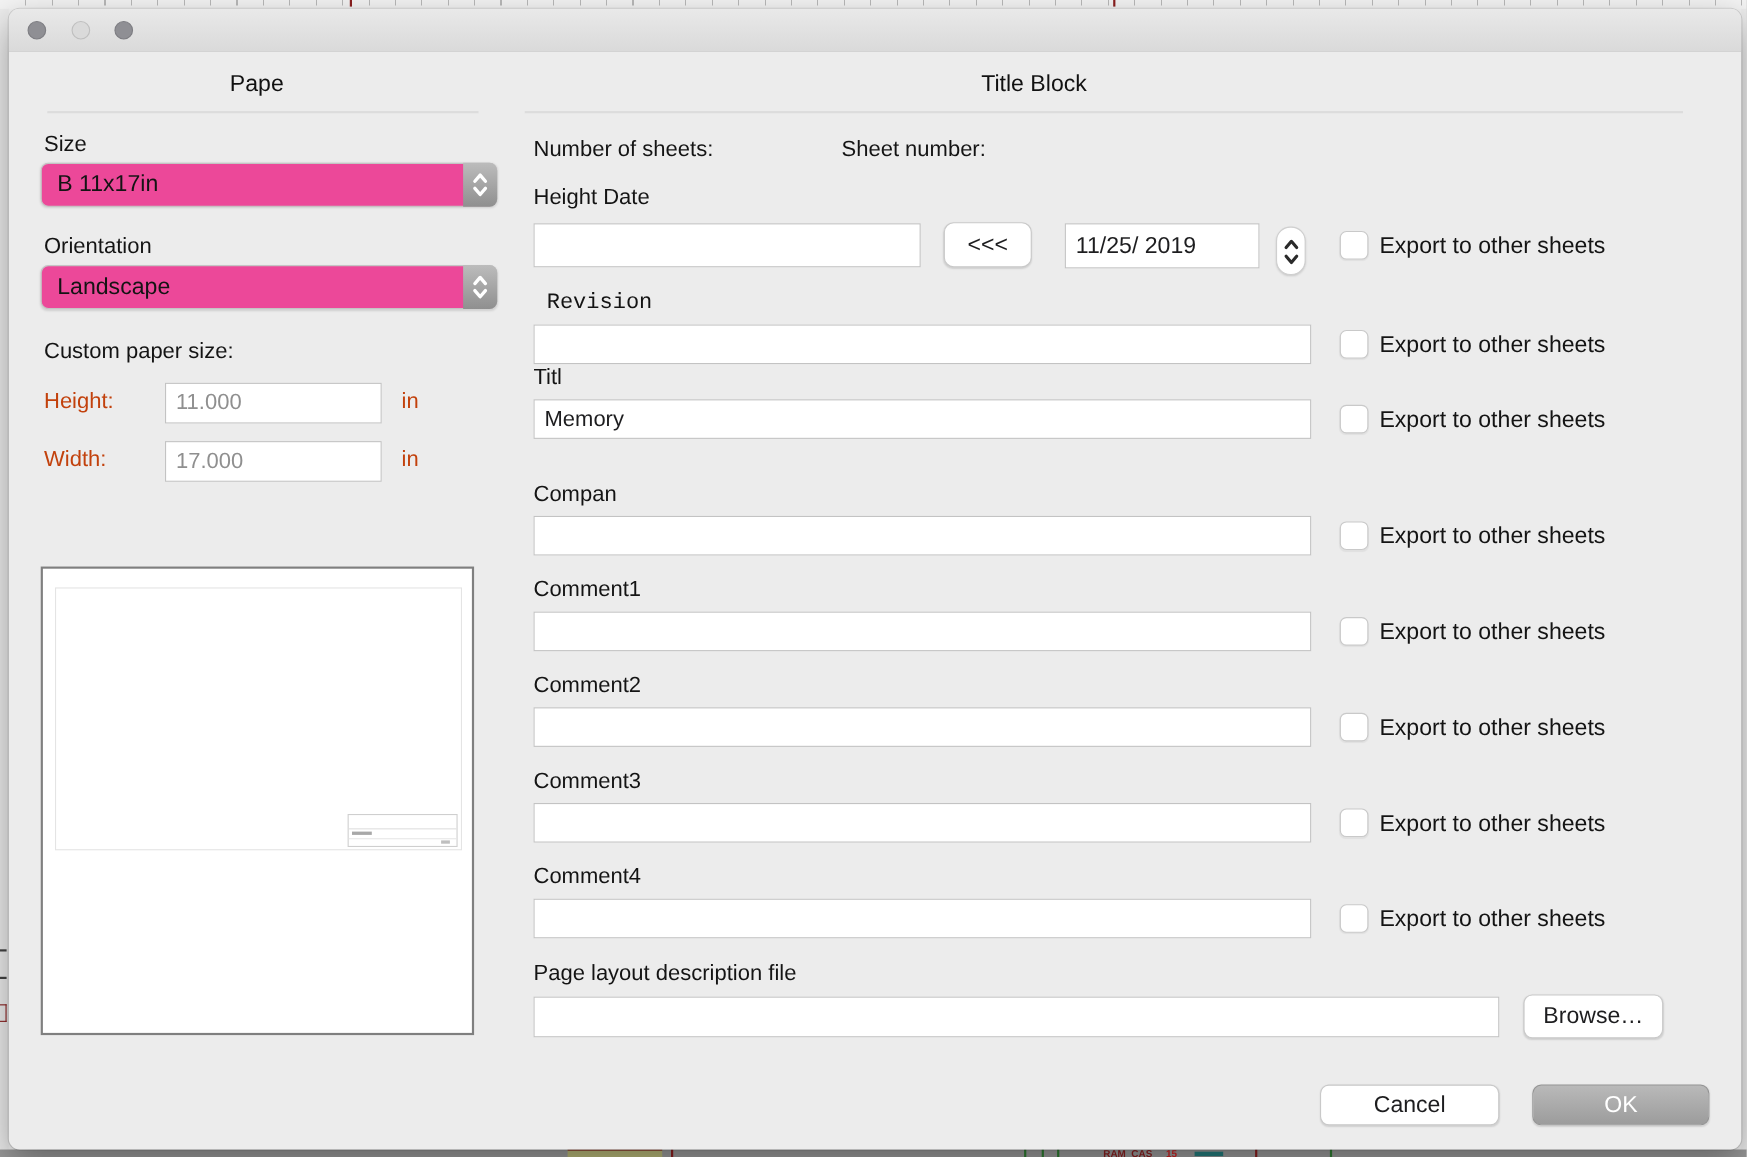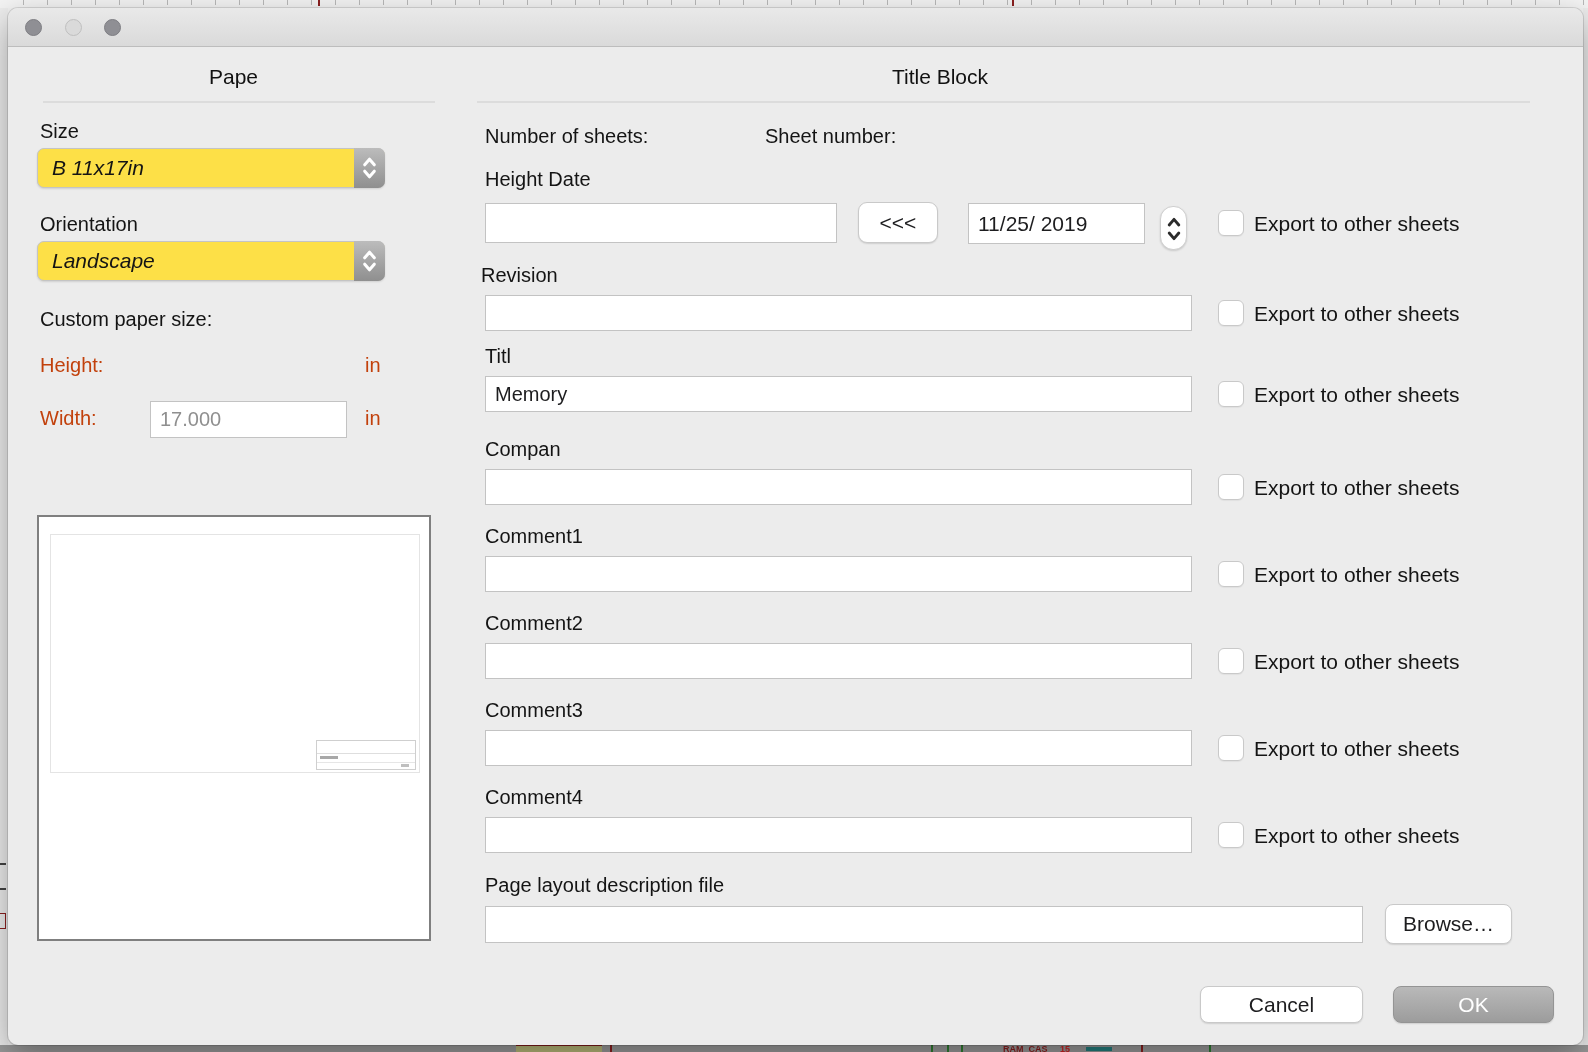--- a/index.html
+++ b/index.html
@@ -37,22 +37,22 @@
   .divider { position:absolute; height:2px; background:#dcdcdc; }
 
   .lbl { position:absolute; font-size:20px; color:#141414; white-space:nowrap; }
   .lbl-gray { color:#c2410c; }
 
   input.tfield { position:absolute; background:#fff; border:1px solid #c3c3c3; font-family:"Liberation Sans",sans-serif;
     font-size:20px; color:#1d1d1f; padding:0 9px; outline:none; }
   input.gray-val { color:#8f8f8f; }
 
   
-  .popup { position:absolute; width:348px; height:40px; background:#fde047; border:1px solid #c4c4c4; border-radius:7px;
-    box-shadow:0 1px 2px rgba(0,0,0,.12);font-style:italic; }
+  .popup { position:absolute; width:415px; height:40px; background:#ec4899; border:1px solid #c4c4c4; border-radius:7px;
+    box-shadow:0 1px 2px rgba(0,0,0,.12); }
   .popup .ptext { position:absolute; left:14px; top:7px; font-size:21px; color:#141414; }
   .popup .cap { position:absolute; right:-1px; top:-1px; width:31px; height:40px;
     background:linear-gradient(#bcbcbc,#8f8f8f); border-radius:0 7px 7px 0; }
   .popup .cap svg { position:absolute; left:7px; top:8px; }
 
   
   .stepper { position:absolute; width:27px; height:44px; background:#fff; border:1px solid #cfcfcf; border-radius:13px;
     box-shadow:0 1px 2px rgba(0,0,0,.15); }
   .stepper svg { position:absolute; left:5px; top:9px; }
 
@@ -133,20 +133,21 @@
         <svg width="17" height="24" viewBox="0 0 10 15">
             <path d="M2 5.5 L5 2 L8 5.5" stroke="#fff" stroke-width="1.9" fill="none" stroke-linecap="round" stroke-linejoin="round"></path>
             <path d="M2 9.5 L5 13 L8 9.5" stroke="#fff" stroke-width="1.9" fill="none" stroke-linecap="round" stroke-linejoin="round"></path>
           </svg>
       </span>
     </div>
 
     <div class="lbl" style="left:32px; top:300px;">Custom paper size:</div>
 
     <div class="lbl lbl-gray" style="left:32px; top:346px;">Height:</div>
+    <input class="tfield gray-val" style="left: 142px; top: 340px; width: 197px; height: 37px;" value="11.000">
     <div class="lbl lbl-gray" style="left:357px; top:346px;">in</div>
 
     <div class="lbl lbl-gray" style="left:32px; top:399px;">Width:</div>
     <input class="tfield gray-val" style="left: 142px; top: 393px; width: 197px; height: 37px;" value="17.000">
     <div class="lbl lbl-gray" style="left:357px; top:399px;">in</div>
 
     <div class="preview">
       <div class="sheet">
         <div class="minitb">
           <div class="l1"></div>
@@ -172,27 +173,27 @@
     <div class="stepper" style="left:1152px; top:198px;">
       <svg width="16" height="26" viewBox="0 0 10 16">
           <path d="M2 5.5 L5 2 L8 5.5" stroke="#2b2b2b" stroke-width="1.8" fill="none" stroke-linecap="round" stroke-linejoin="round"></path>
           <path d="M2 10.5 L5 14 L8 10.5" stroke="#2b2b2b" stroke-width="1.8" fill="none" stroke-linecap="round" stroke-linejoin="round"></path>
         </svg>
     </div>
     <span class="checkbox" style="left:1210px; top:202px;"></span>
     <div class="export-lbl" style="left:1246px; top:204px;">Export to other sheets</div>
 
     <div class="frow" style="top:256px;">
-      <div class="lbl" style="left:4px; top:0;">Revision</div>
-      <input class="tfield" style="left: 8px; top: 31px; width: 707px; height: 36px;" value="">
-      <span class="checkbox" style="left:741px; top:36px;"></span>
-      <div class="export-lbl" style="left:777px; top:38px;">Export to other sheets</div>
-    </div>
-
-    <div class="frow" style="top:337px;text-decoration:underline;">
+      <div class="lbl" style="left:20px; top:0;font-family:Liberation Mono, monospace;">Revision</div>
+      <input class="tfield" style="left: 8px; top: 31px; width: 707px; height: 36px;" value="">
+      <span class="checkbox" style="left:741px; top:36px;"></span>
+      <div class="export-lbl" style="left:777px; top:38px;">Export to other sheets</div>
+    </div>
+
+    <div class="frow" style="top:324px;text-decoration:underline;">
       <div class="lbl" style="left:8px; top:0;">Titl</div>
       <input class="tfield" style="left: 8px; top: 31px; width: 707px; height: 36px;" value="Memory">
       <span class="checkbox" style="left:741px; top:36px;"></span>
       <div class="export-lbl" style="left:777px; top:38px;">Export to other sheets</div>
     </div>
 
     <div class="frow" style="top:430px;">
       <div class="lbl" style="left:8px; top:0;">Compan</div>
       <input class="tfield" style="left: 8px; top: 31px; width: 707px; height: 36px;" value="">
       <span class="checkbox" style="left:741px; top:36px;"></span>

